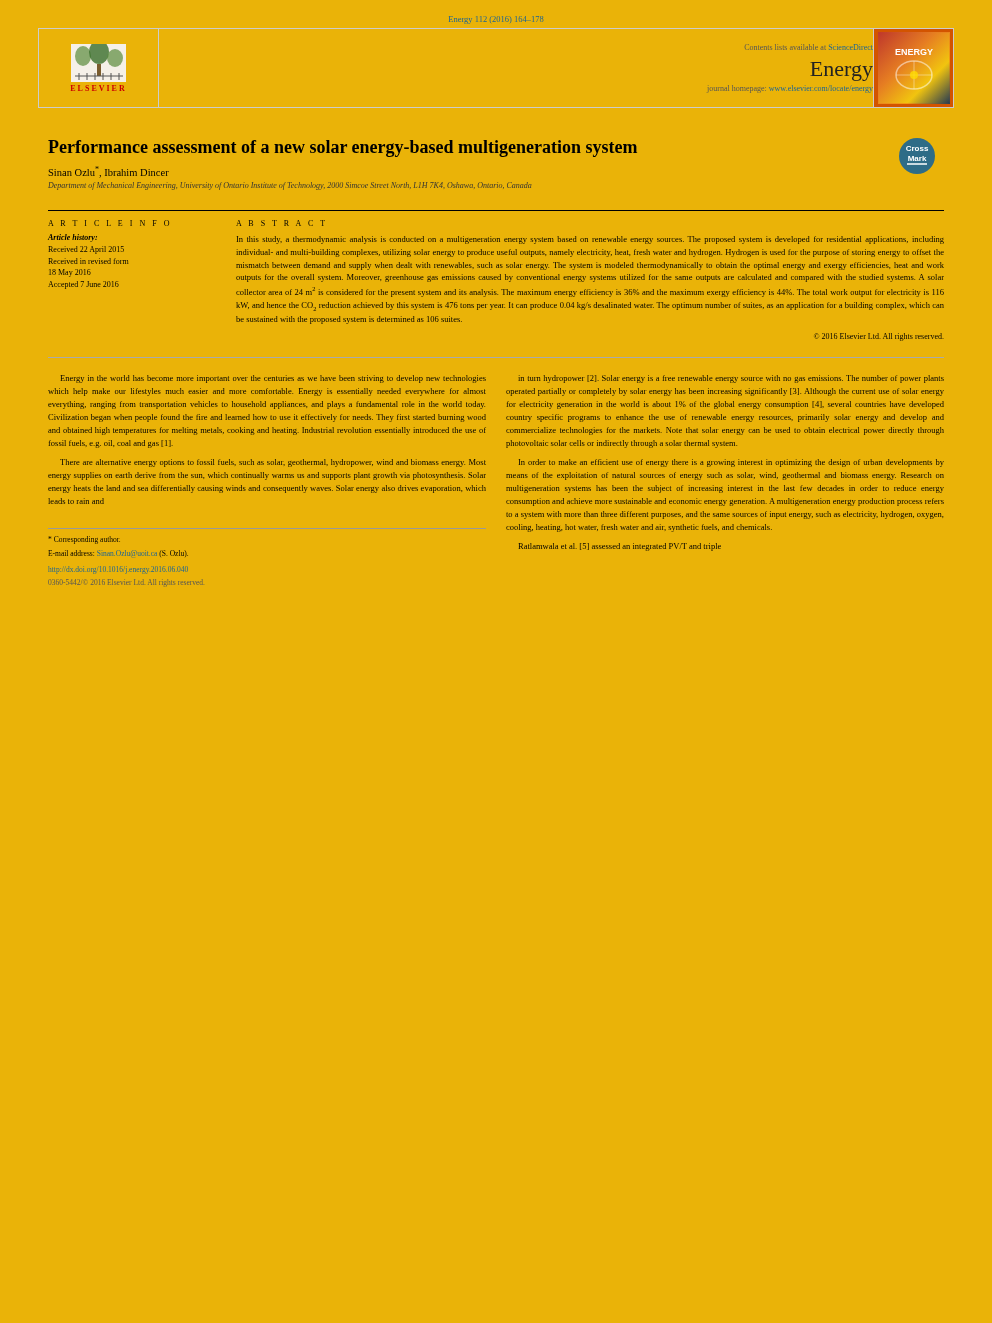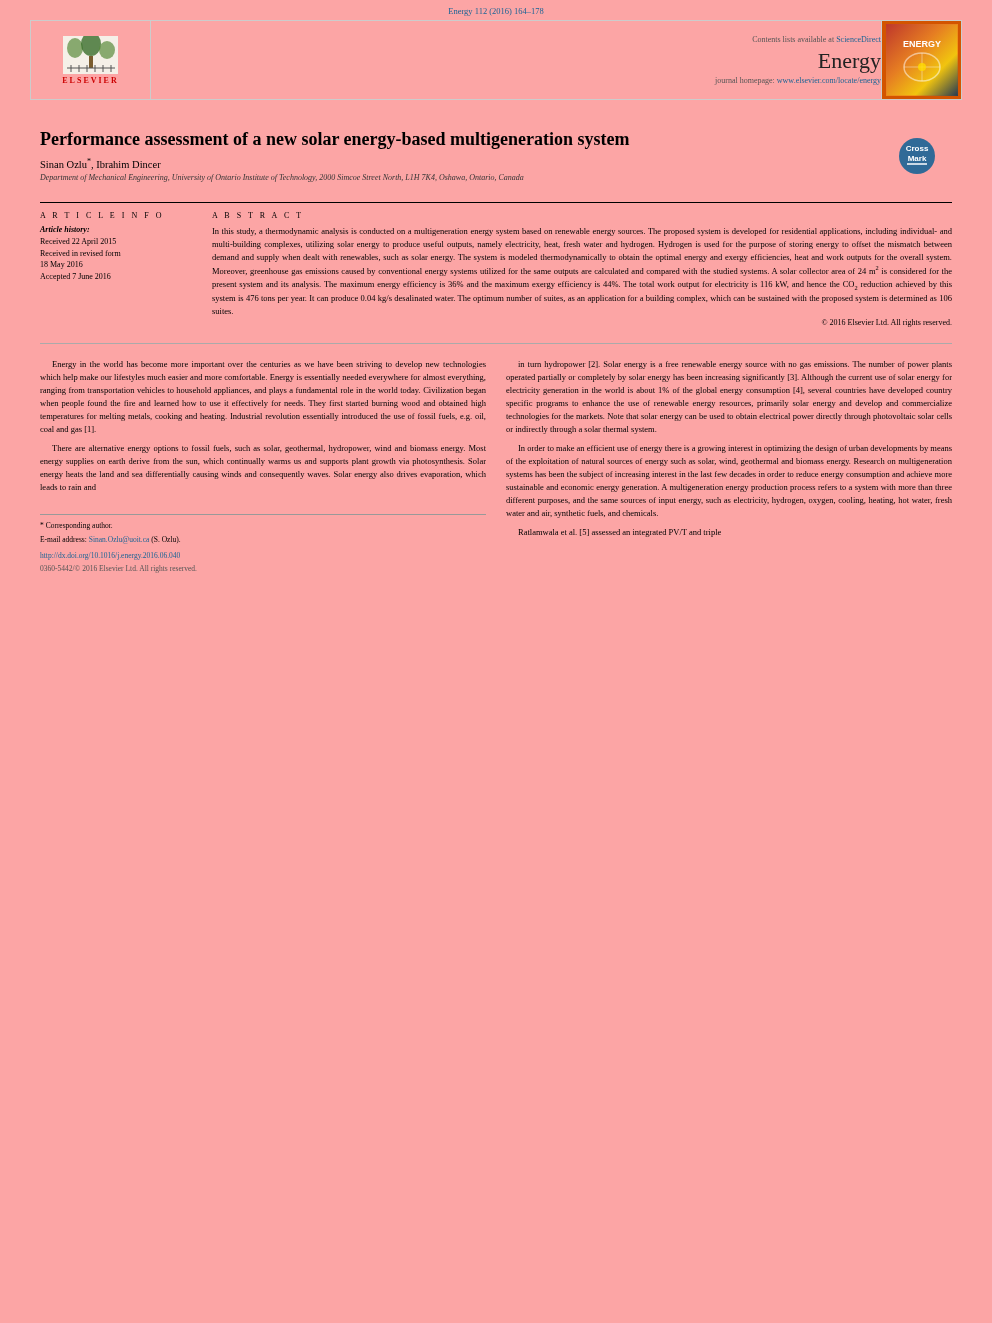--- a/index.html
+++ b/index.html
@@ -8,22 +8,22 @@
       font-family: 'Times New Roman', Times, serif;
       font-size: 9.5px;
       color: #000;
       width: 992px;
       min-height: 1323px;
     }
 
     .page {
       width: 992px;
       min-height: 1323px;
-      background: #fca5a5;
-      padding: 0;
+      background: #eab308;
+      padding: 8px;
     }
 
     
     .citation-bar {
       text-align: center;
       padding: 6px 0 4px 0;
       font-size: 8.5px;
       color: #1a6496;
       border-bottom: none;
     }
@@ -133,25 +133,26 @@
       line-height: 1.25;
       margin-top: 18px;
       margin-bottom: 4px;
       padding-right: 80px;
       position: relative;
     }
 
     .crossmark-badge {
       position: absolute;
       right: 0;
-      top: 8px;
+      top: 0;
       width: 55px;
       height: 40px;
       display: flex;
       align-items: center;
+      justify-content: center;
     }
 
     .crossmark-icon {
       width: 40px;
       height: 40px;
     }
 
     .authors {
       font-size: 10.5px;
       margin-top: 6px;
@@ -171,21 +172,21 @@
     }
 
     .divider-line {
       border: none;
       border-top: 1.5px solid #000;
       margin: 6px 0 8px 0;
     }
 
     .two-col {
       display: flex;
-      gap: 12px;
+      gap: 28px;
       margin-top: 4px;
     }
 
     .article-info-col {
       width: 160px;
       min-width: 160px;
     }
 
     .abstract-col {
       flex: 1;
@@ -239,21 +240,21 @@
     .abstract-text {
       font-size: 8.5px;
       line-height: 1.5;
       color: #000;
       text-align: justify;
     }
 
     .copyright-line {
       font-size: 8px;
       text-align: right;
-      margin-top: 0;
+      margin-top: 6px;
       color: #000;
     }
 
     
     .bottom-divider {
       border: none;
       border-top: 1px solid #aaa;
       margin: 16px 0 14px 0;
     }
 

